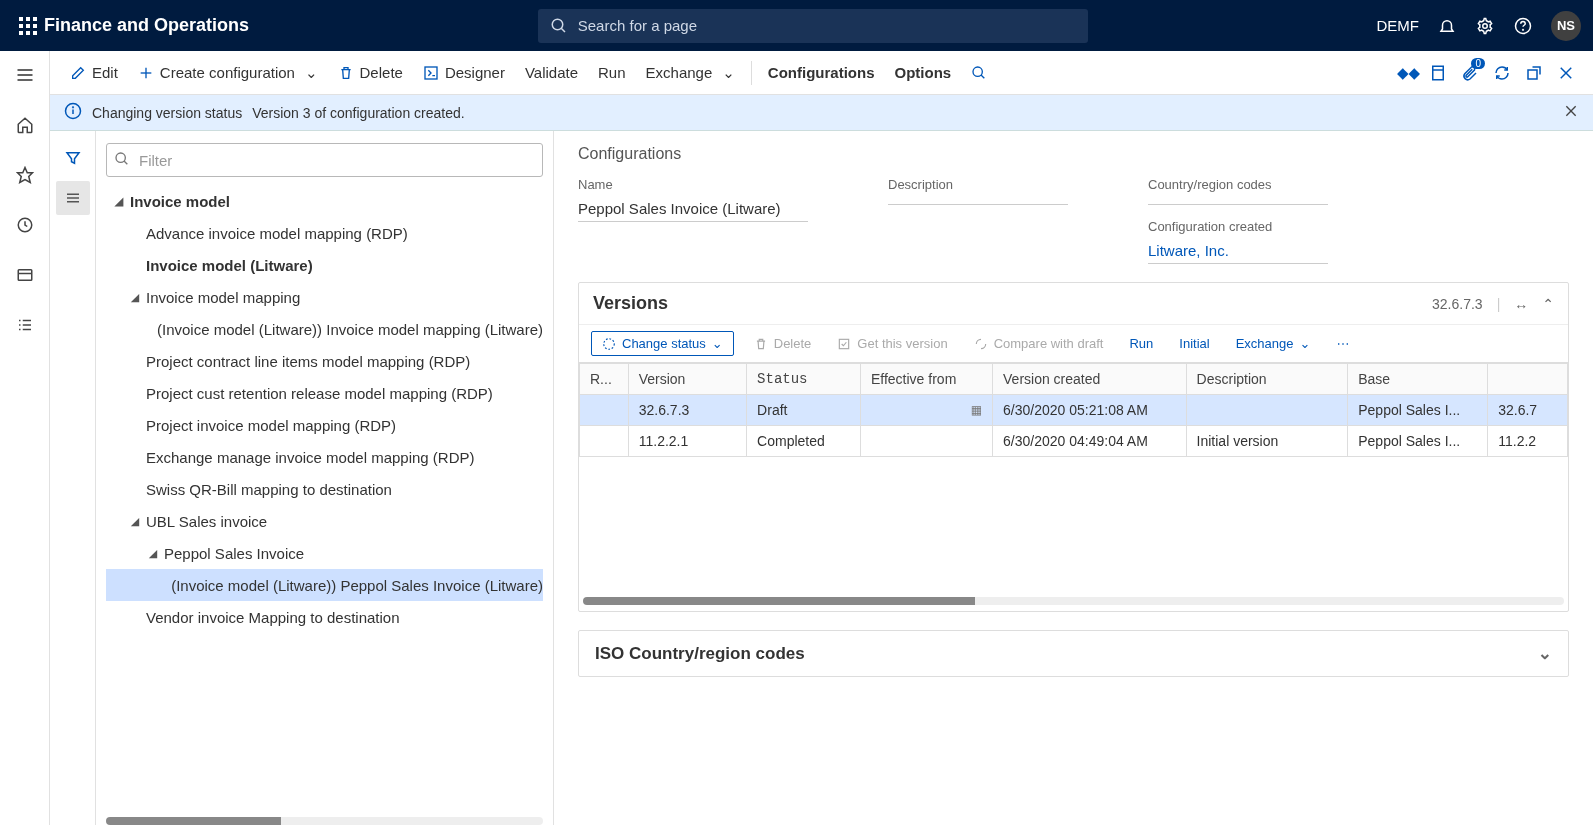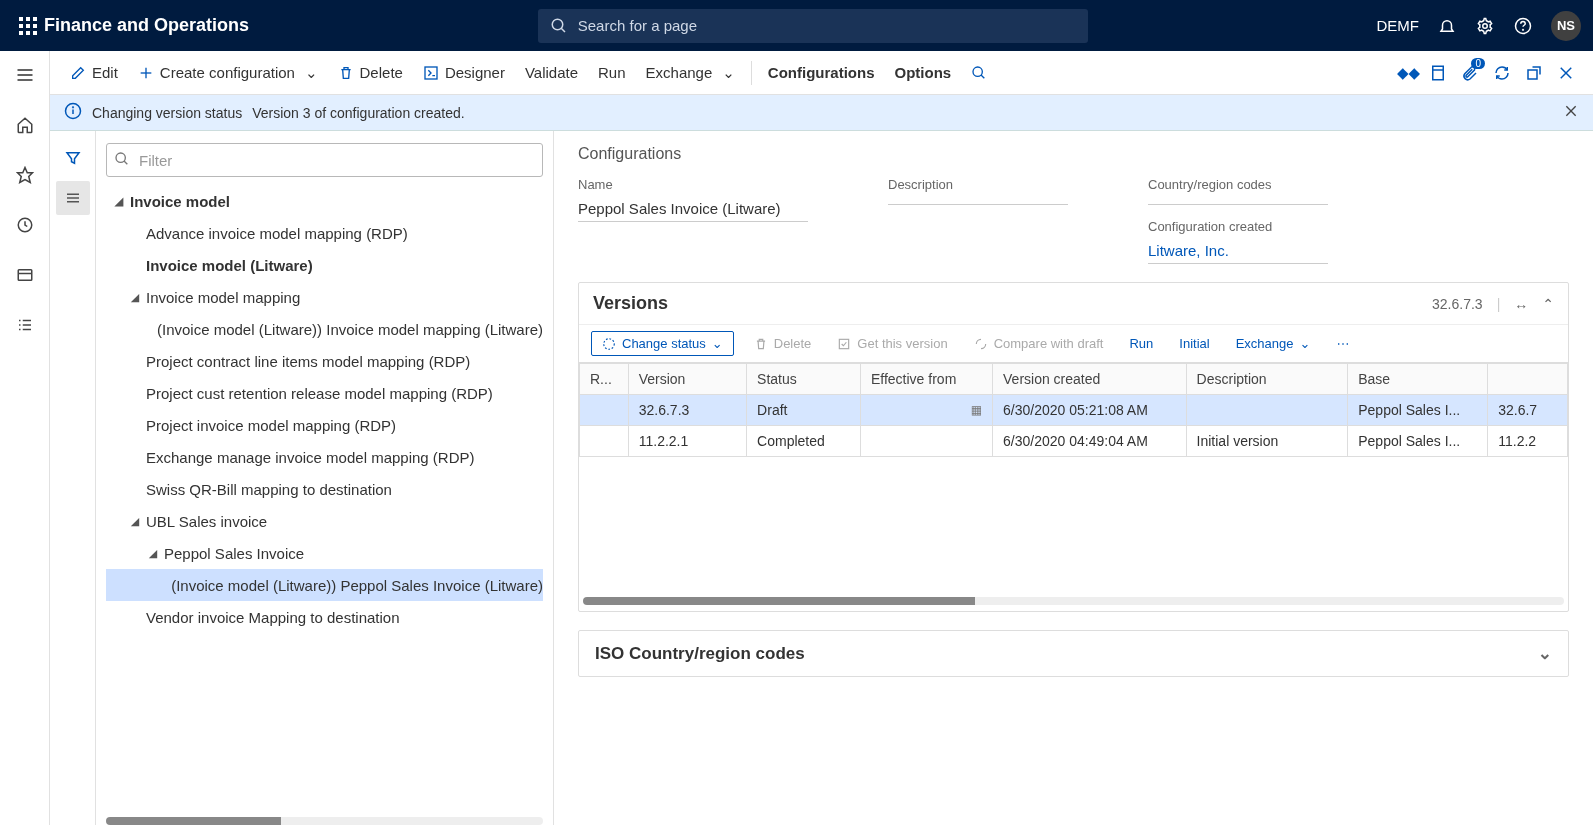--- a/index.html
+++ b/index.html
@@ -78,21 +78,21 @@
 .v-btn.link { color: #0057b8; }
 .v-btn.disabled { color: #aaa; cursor: default; }
 
 .grid { border-top: 1px solid #ddd; overflow-x: auto; }
 table { border-collapse: collapse; width: 100%; font-size: 14px; }
 th, td { border: 1px solid #ddd; padding: 7px 10px; text-align: left; white-space: nowrap; overflow: hidden; text-overflow: ellipsis; }
 th { font-weight: 400; color: #444; background: #fafafa; }
 tr.row-selected td { background: #d6e6ff; }
 .col-r { width: 32px; }
 .col-ver { width: 104px; }
-.col-status { width: 100px; }
+.col-status { width: 100px; font-family: Liberation Mono, monospace; }
 .col-eff { width: 116px; }
 .col-created { width: 170px; }
 .col-desc { width: 142px; }
 .col-base { width: 120px; }
 .col-basev { width: 70px; }
 .cal-icon { float:right; color:#777; font-size:12px; }
 
 .collapsible { border: 1px solid #ddd; border-radius: 2px; padding: 12px 16px; display: flex; align-items: center; font-size: 17px; font-weight: 600; cursor: pointer; }
 .collapsible .chev { margin-left: auto; color: #666; }
 

